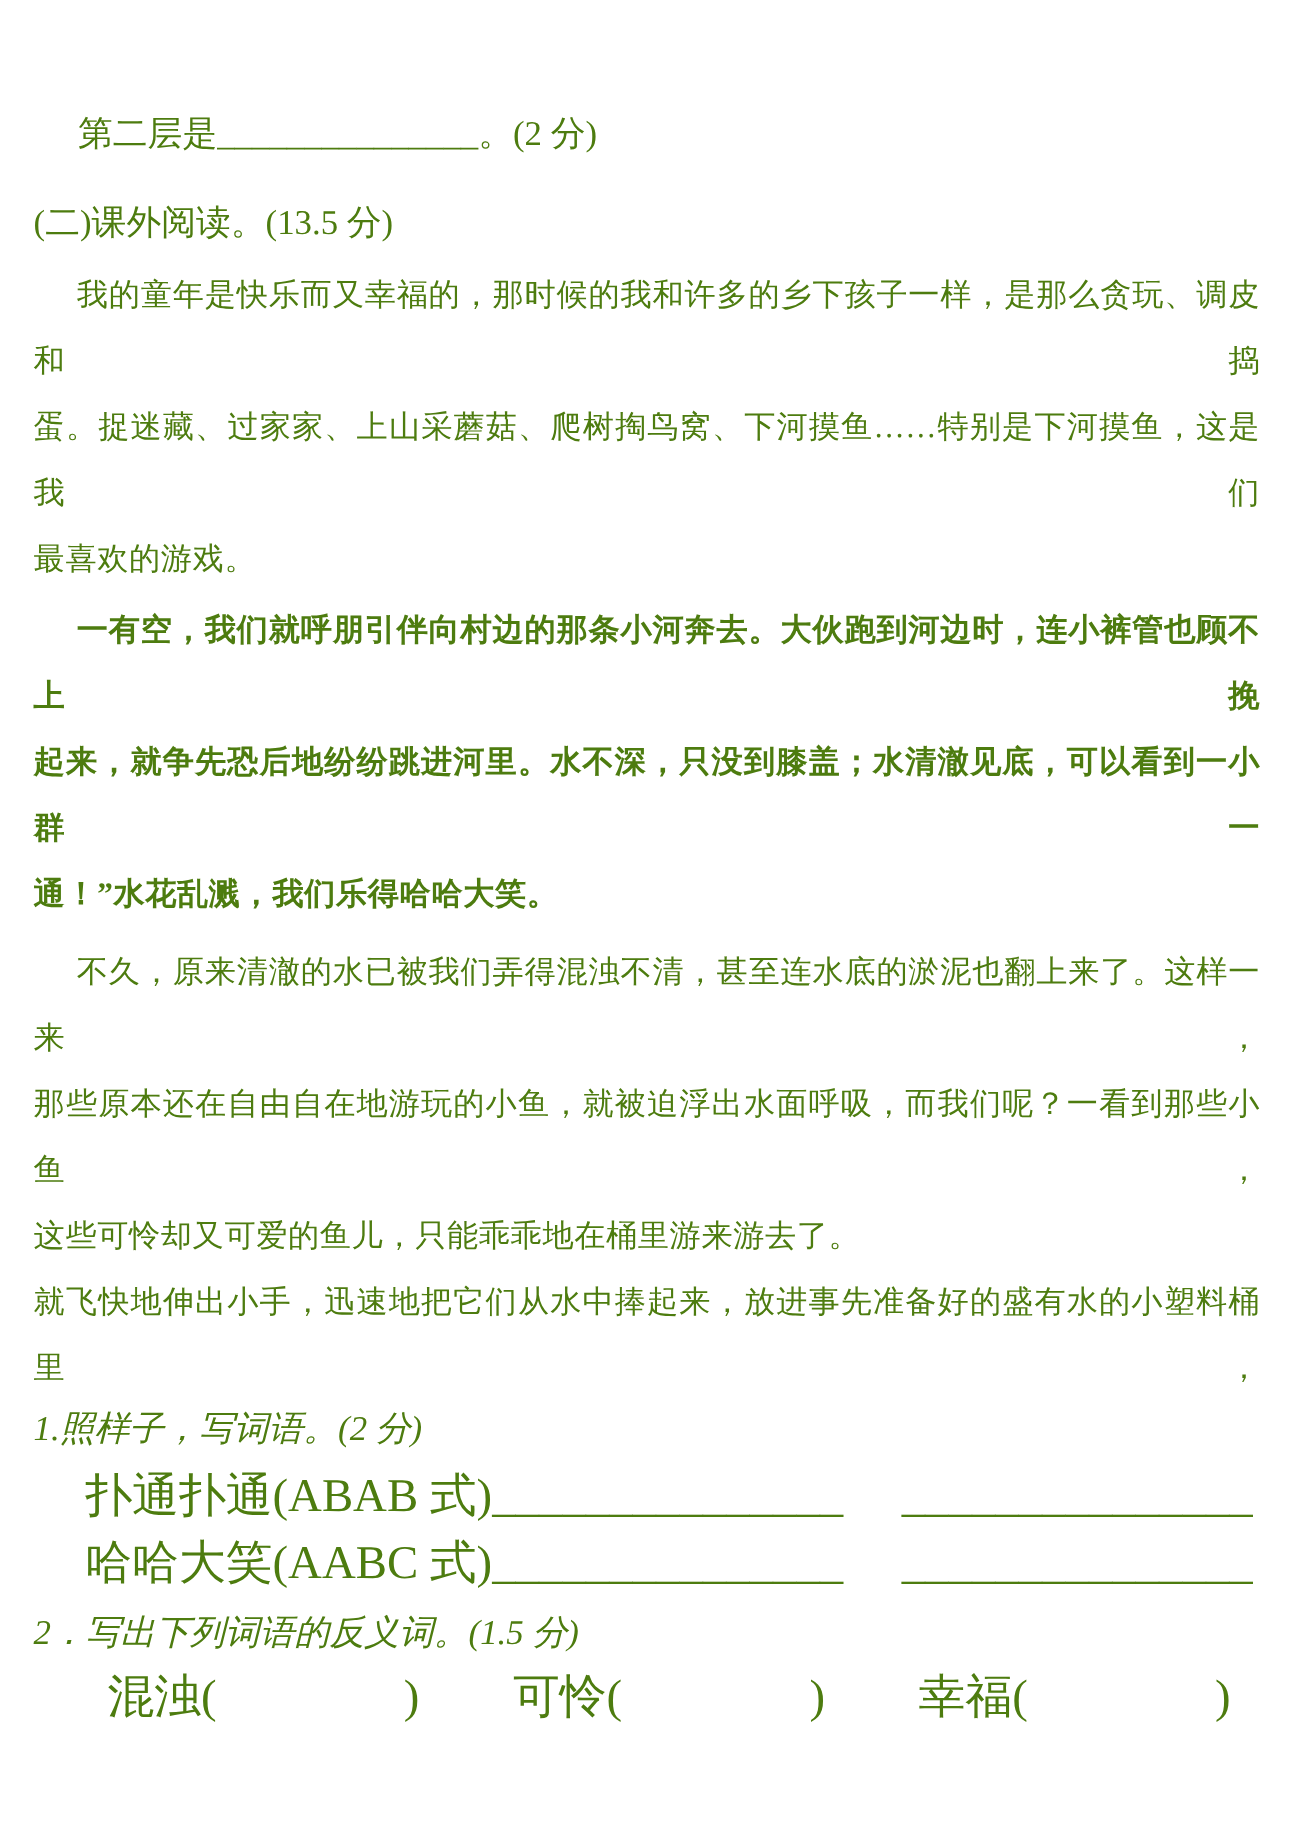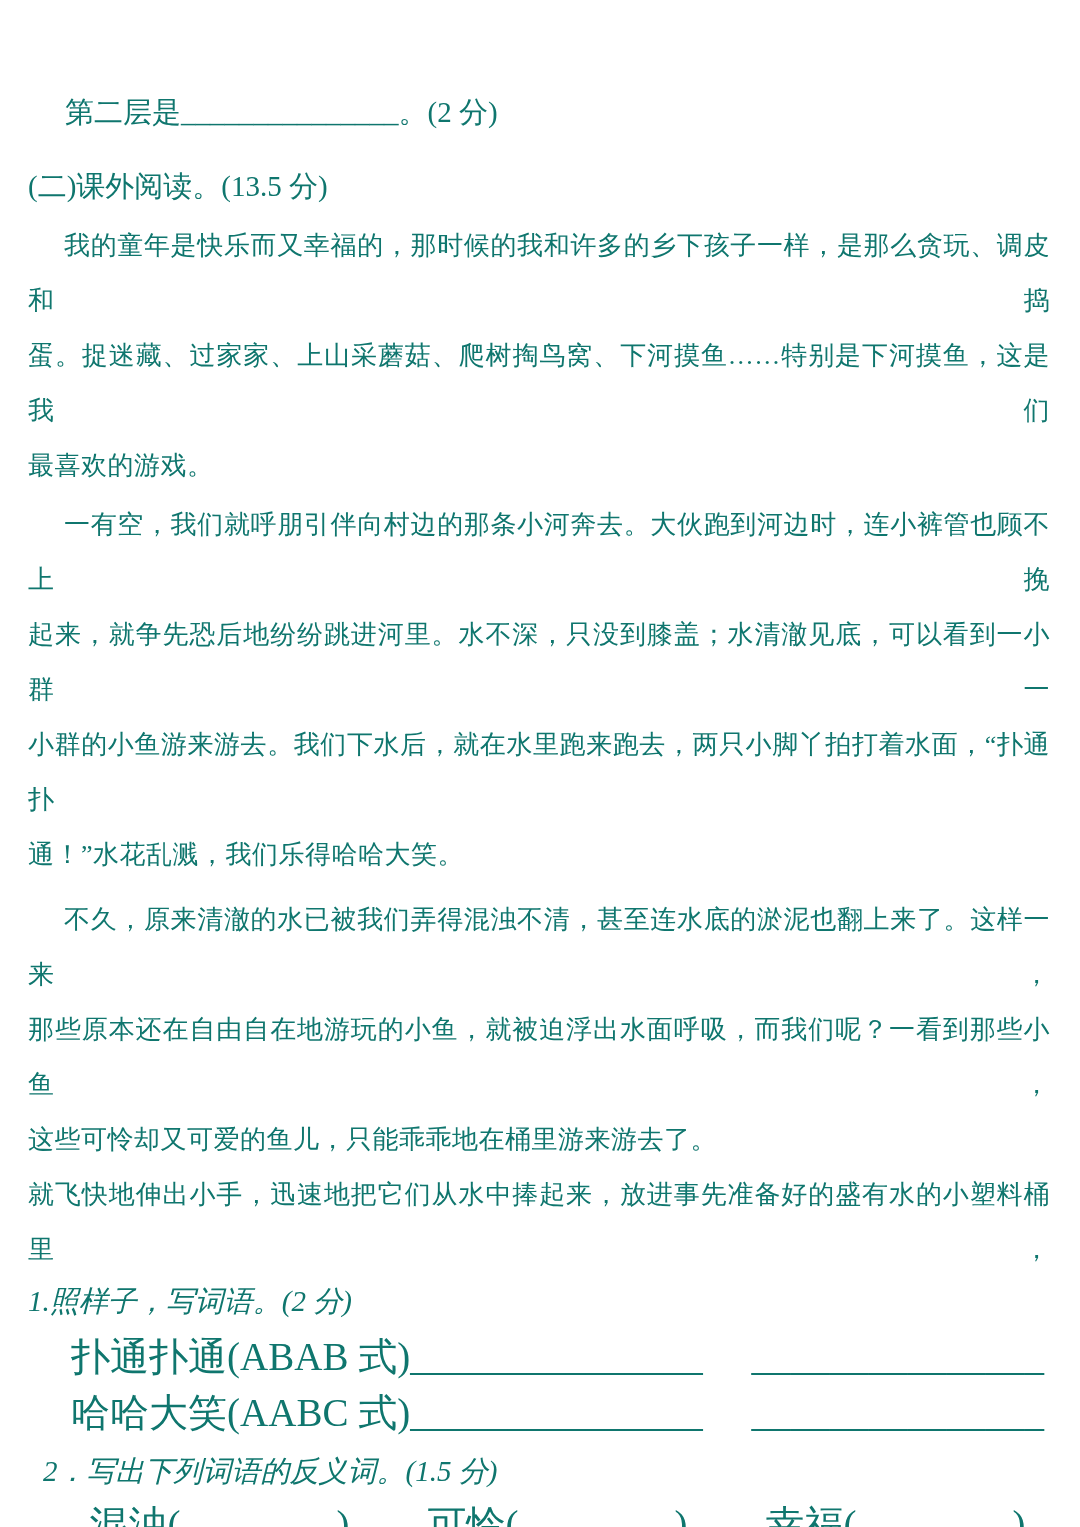--- a/index.html
+++ b/index.html
@@ -6,21 +6,21 @@
     margin: 0;
     padding: 0;
     background: #ffffff;
   }
   .page {
     position: relative;
     width: 1080px;
     height: 1527px;
     margin: 0 auto;
     background: #ffffff;
-    color: #0f766e;
+    color: #4d7c0f;
     font-family: "Liberation Serif", "DejaVu Serif", serif;
     box-sizing: border-box;
     padding: 94px 30px 0 28px;
     overflow: hidden;
   }
   
   .fill-line {
     font-size: 29px;
     line-height: 36px;
     text-indent: 37px;
@@ -30,40 +30,40 @@
   .heading {
     margin-top: 38px;
     font-size: 29px;
     line-height: 36px;
     white-space: nowrap;
   }
   
   .passage { font-size: 26px; }
   .para { margin: 0; }
   .para.p1 { margin-top: 14px; }
-  .para.p2 { margin-top: 4px; }
+  .para.p2 { margin-top: 4px; font-weight: bold; }
   .para.p3 { margin-top: 10px; }
   .pline {
     line-height: 55px;
     letter-spacing: 0.5px;
   }
   .pline.just {
     text-align: justify;
     text-align-last: justify;
   }
   .pline.indent { text-indent: 36px; }
   
   .q-stem {
     font-size: 29px;
     line-height: 44px;
     white-space: nowrap;
     font-style: italic;
   }
   .q1-stem { margin-top: 2px; }
-  .q2-stem { margin-top: 8px; margin-left: 15px; }
+  .q2-stem { margin-top: 8px; }
   
   .q-item {
     font-size: 39px;
     line-height: 56px;
     margin-left: 37px;
     white-space: nowrap;
     text-align: center;
   }
   .qi-first { margin-top: 6px; }
   .q2-items { margin-top: 4px; }
@@ -79,21 +79,20 @@
 
   <div class="passage">
     <div class="para p1">
       <div class="pline just indent">我的童年是快乐而又幸福的，那时候的我和许多的乡下孩子一样，是那么贪玩、调皮和捣</div>
       <div class="pline just">蛋。捉迷藏、过家家、上山采蘑菇、爬树掏鸟窝、下河摸鱼……特别是下河摸鱼，这是我们</div>
       <div class="pline">最喜欢的游戏。</div>
     </div>
     <div class="para p2">
       <div class="pline just indent">一有空，我们就呼朋引伴向村边的那条小河奔去。大伙跑到河边时，连小裤管也顾不上挽</div>
       <div class="pline just">起来，就争先恐后地纷纷跳进河里。水不深，只没到膝盖；水清澈见底，可以看到一小群一</div>
-      <div class="pline just">小群的小鱼游来游去。我们下水后，就在水里跑来跑去，两只小脚丫拍打着水面，“扑通扑</div>
       <div class="pline">通！”水花乱溅，我们乐得哈哈大笑。</div>
     </div>
     <div class="para p3">
       <div class="pline just indent">不久，原来清澈的水已被我们弄得混浊不清，甚至连水底的淤泥也翻上来了。这样一来，</div>
       <div class="pline just">那些原本还在自由自在地游玩的小鱼，就被迫浮出水面呼吸，而我们呢？一看到那些小鱼，</div>
       <div class="pline">这些可怜却又可爱的鱼儿，只能乖乖地在桶里游来游去了。</div>
       <div class="pline just">就飞快地伸出小手，迅速地把它们从水中捧起来，放进事先准备好的盛有水的小塑料桶里，</div>
     </div>
   </div>
 

